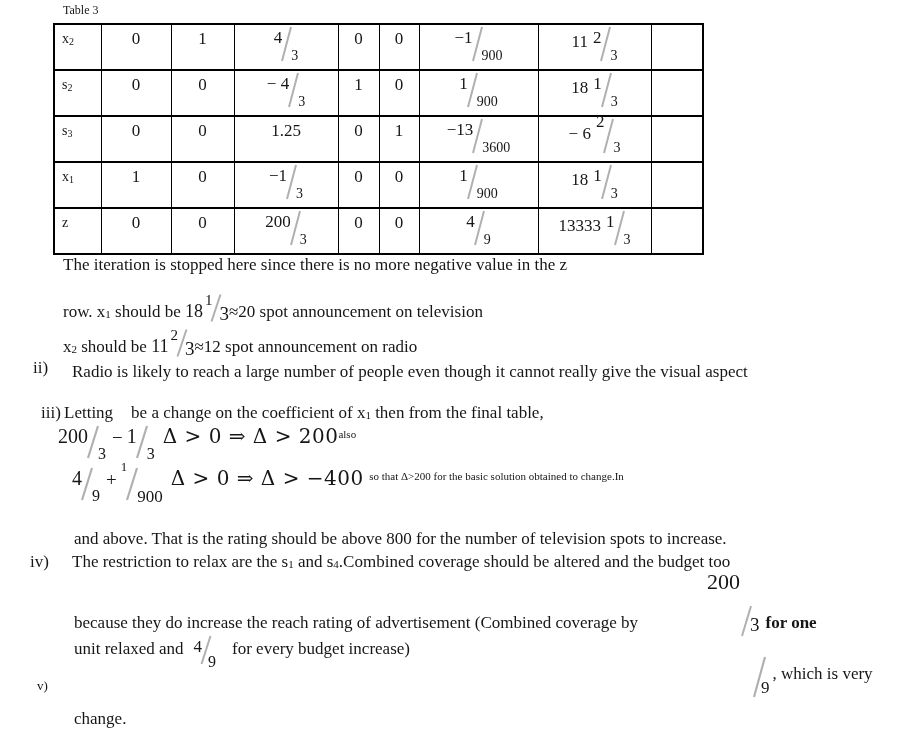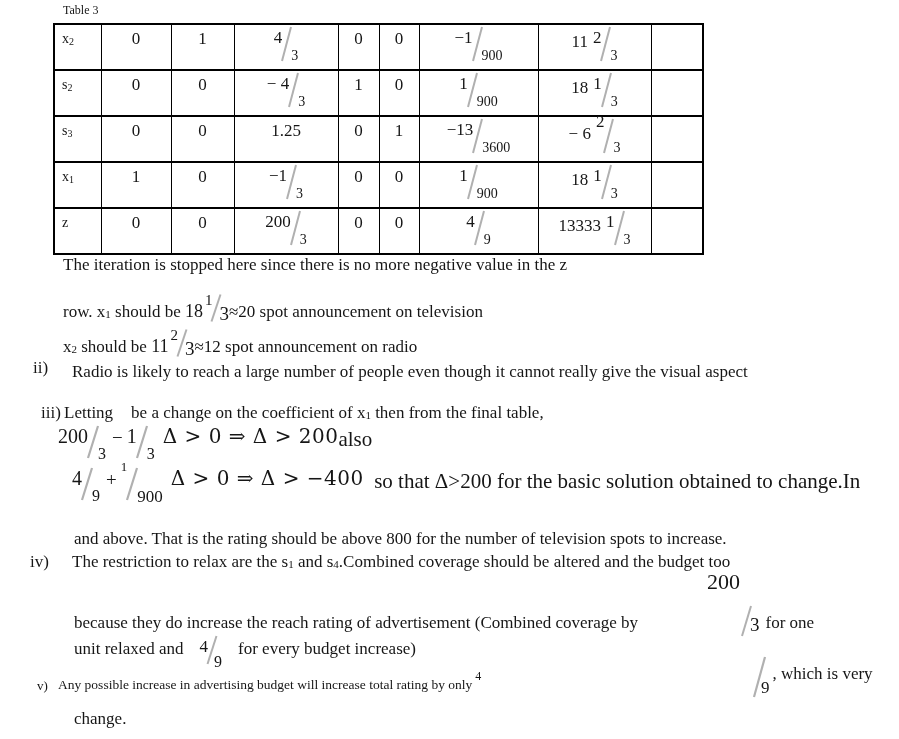--- a/index.html
+++ b/index.html
@@ -52,31 +52,31 @@
   .mathline{display:flex;align-items:flex-start;line-height:1;}
   .mfrac{display:inline-flex;align-items:flex-start;}
   .mn{margin-top:2px;font-size:20px;}
   .mn-sup{margin-top:-6px;font-size:13px;}
   .ms{margin:0 -2px;}
   .ms svg{display:block;}
   .md{margin-top:22px;font-size:16px;}
   .md-big{margin-top:22px;font-size:17px;}
   .mop{margin-top:4px;font-size:19px;margin-left:6px;margin-right:4px;}
   .mexpr{margin-top:2px;font-size:20px;font-family:"DejaVu Serif",serif;letter-spacing:.5px;margin-left:8px;}
-  .msuffix{margin-top:5px;font-size:21px;}
+  .msuffix{margin-top:5px;font-size:11px;}
 
   
   .bignum{font-size:22px;}
   .b-pre{display:inline-block;width:668px;}
   .bfrac .is{top:10px;}
   .bfrac .id{top:3px;font-size:19px;}
-  .b-post{margin-left:6px;}
-
-  
-  .ufrac{display:inline-block;line-height:1;margin-left:16px;text-align:right;}
+  .b-post{margin-left:6px;font-weight:bold;}
+
+  
+  .ufrac{display:inline-block;line-height:1;margin-left:10px;text-align:right;}
   .ufrac .un{position:relative;top:-2px;font-size:17px;}
   .ufrac .us{display:inline-block;position:relative;top:12px;margin:0 -2px;}
   .ufrac .us svg{display:block;}
   .ufrac .ud{position:relative;top:13px;font-size:16px;margin-left:-2px;}
   .u-post{margin-left:16px;}
 
   
   .vline{font-size:13.5px;}
   .vmark{font-size:13px;}
   .vsup{font-size:12px;position:relative;top:-9px;margin-left:3px;}
@@ -564,23 +564,20 @@
             <line x1="2" y1="32" x2="11" y2="2" stroke="#b0b0b0" stroke-width="2"></line>
           </svg></span><span class="id">3</span></span><span class="b-post">for one</span>
   </div>
   <div class="abs bodyline" style="left:74px;top:622px;">
     <span>unit relaxed and</span><span class="ufrac"><span class="un">4</span><span class="us"><svg width="12" height="32" viewBox="0 0 12 32">
             <line x1="1.5" y1="30" x2="10.5" y2="2" stroke="#b0b0b0" stroke-width="2"></line>
           </svg></span><span class="ud">9</span></span><span class="u-post">for every budget increase)</span>
   </div>
 
   <div class="abs vmark" style="left:37px;top:678px;">v)</div>
-  <div class="abs vline" style="left:58px;top:677px;">
-    <span>Any possible increase in advertising budget will increase total rating by only</span><span class="vsup">4</span>
-  </div>
   <div class="abs vfrac" style="left:752px;top:655px;">
     <span>
         <svg width="15" height="44" viewBox="0 0 15 44">
           <line x1="2" y1="42" x2="13" y2="2" stroke="#b0b0b0" stroke-width="2.2"></line>
         </svg>
       </span>
     <span class="vd">9</span>
     <span class="vtail">, which is very</span>
   </div>
   <div class="abs bodyline" style="left:74px;top:708px;">change.</div>

